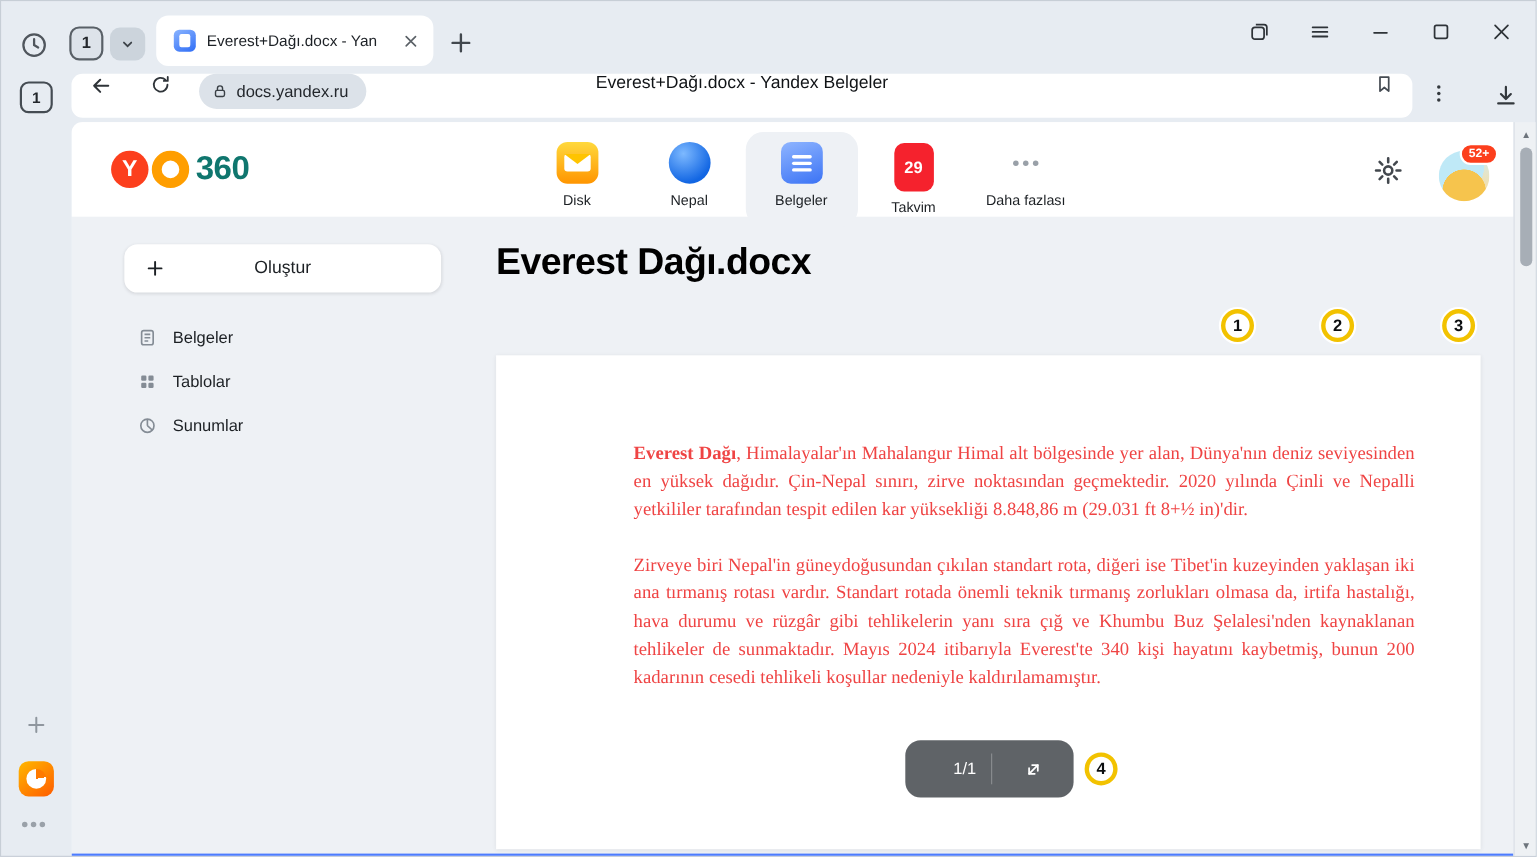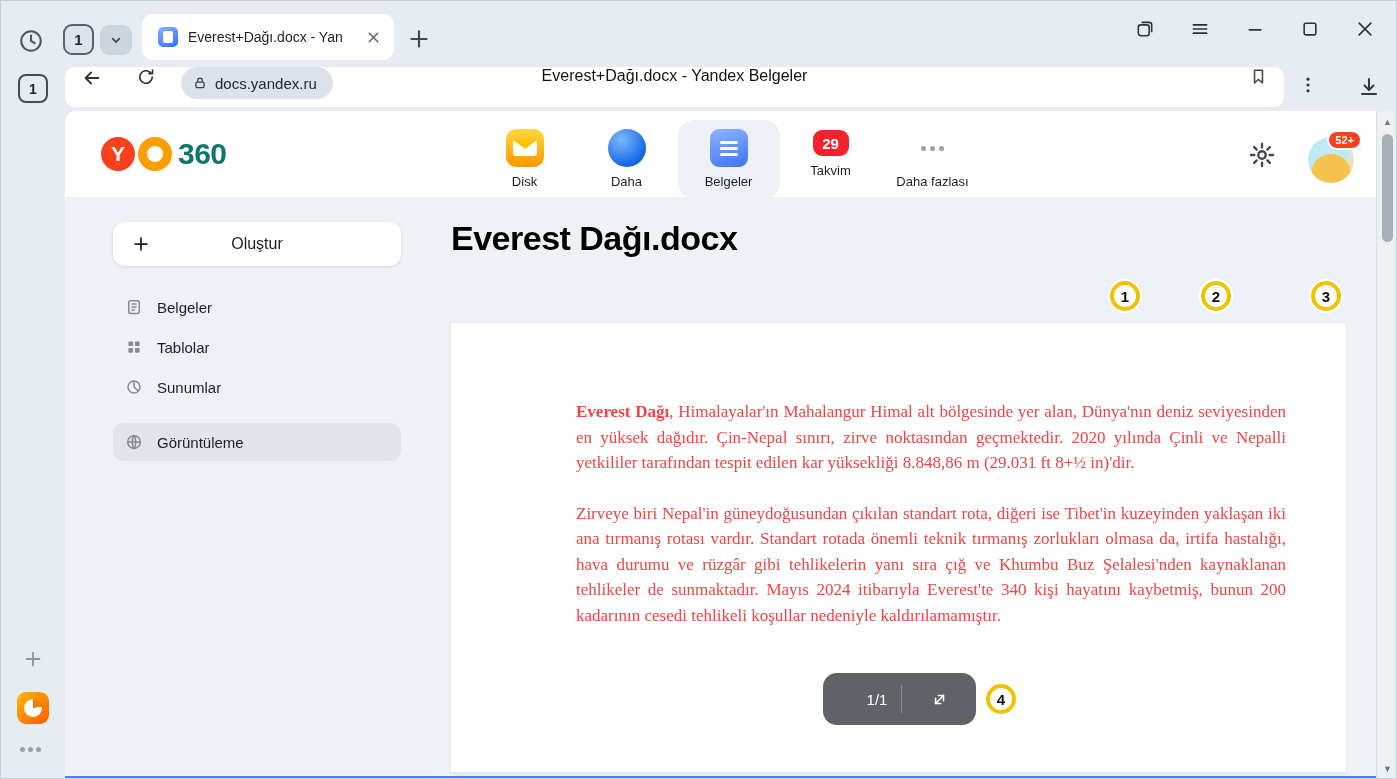--- a/index.html
+++ b/index.html
@@ -61,21 +61,21 @@
   .svc.selected{background:#eef1f5;}
   .svc-label{margin-top:7px;font-size:13px;color:#1c2024;white-space:nowrap;}
   .ic-mail{position:relative;width:38px;height:38px;border-radius:10px;background:linear-gradient(180deg,#ffd93d,#ff9500);}
   .ic-mail::after{content:"";position:absolute;left:7px;top:11px;width:24px;height:16px;background:#fff;border-radius:3px;}
   .ic-mail::before{content:"";position:absolute;left:7px;top:11px;z-index:1;width:0;height:0;
     border-left:12px solid transparent;border-right:12px solid transparent;border-top:9px solid #ffc400;}
   .ic-disk{width:38px;height:38px;border-radius:50%;background:radial-gradient(circle at 35% 28%,#7db9ff,#1266e3 72%);}
   .ic-docs{position:relative;width:38px;height:38px;border-radius:9px;background:linear-gradient(160deg,#8fb5ff,#3b73f5);}
   .ic-docs::after{content:"";position:absolute;left:10px;top:12px;width:18px;height:3px;background:#fff;border-radius:2px;
     box-shadow:0 6px 0 #fff,0 12px 0 #fff;}
-  .ic-cal{width:36px;height:26px;margin-top:1px;border-radius:9px;background:#f5222d;color:#fff;
+  .ic-cal{width:36px;height:44px;margin-top:1px;border-radius:9px;background:#f5222d;color:#fff;
     display:flex;align-items:center;justify-content:center;font-size:15px;font-weight:bold;}
   .ic-more{height:38px;display:flex;align-items:center;gap:4px;}
   .ic-more i{width:5px;height:5px;border-radius:50%;background:#99a0a8;}
   .gear-btn{position:absolute;right:100px;top:30px;width:28px;height:28px;color:#43484e;}
   .avatar{position:absolute;right:22px;top:26px;width:46px;height:46px;border-radius:50%;
     background:radial-gradient(circle at 50% 80%,#f6c44d 0 45%,transparent 46%),
                radial-gradient(circle at 34% 32%,#bfe9f7 0 58%,transparent 59%),
                linear-gradient(180deg,#cfeef9,#ffd98e);}
   .avatar-badge{position:absolute;right:-8px;top:-7px;background:#fc3f1d;color:#fff;font-size:11px;font-weight:bold;
     padding:2px 6px;border-radius:10px;border:2px solid #fff;}
@@ -255,21 +255,21 @@
         <span class="logo-o"></span>
         <span class="logo-360">360</span>
       </div>
       <div class="services">
         <div class="svc">
           <span class="ic-mail"></span>
           <span class="svc-label">Disk</span>
         </div>
         <div class="svc">
           <span class="ic-disk"></span>
-          <span class="svc-label">Daha</span>
+          <span class="svc-label">Nepal</span>
         </div>
         <div class="svc selected">
           <span class="ic-docs"></span>
           <span class="svc-label">Belgeler</span>
         </div>
         <div class="svc">
           <span class="ic-cal">29</span>
           <span class="svc-label">Takvim</span>
         </div>
         <div class="svc">
@@ -324,30 +324,20 @@
         <span>Tablolar</span>
       </div>
       <div class="nav-item ni3">
         <span class="nav-ic">
           <svg viewBox="0 0 24 24" fill="none" stroke="currentColor" stroke-width="2">
               <circle cx="12" cy="12" r="8"></circle>
               <path d="M12 12V4M12 12l5.8 5.2"></path>
             </svg>
         </span>
         <span>Sunumlar</span>
-      </div>
-      <div class="nav-item ni4 selected">
-        <span class="nav-ic">
-          <svg viewBox="0 0 24 24" fill="none" stroke="currentColor" stroke-width="2">
-              <circle cx="12" cy="12" r="8.5"></circle>
-              <path d="M3.5 12h17"></path>
-              <path d="M12 3.5c3 2.9 3 14.1 0 17-3-2.9-3-14.1 0-17z"></path>
-            </svg>
-        </span>
-        <span>Görüntüleme</span>
       </div>
 
       <div class="doc-title">Everest Dağı.docx</div>
 
 
       <div class="ann ann1">1</div>
       <div class="ann ann2">2</div>
       <div class="ann ann3">3</div>
 
       <div class="doc-card">

